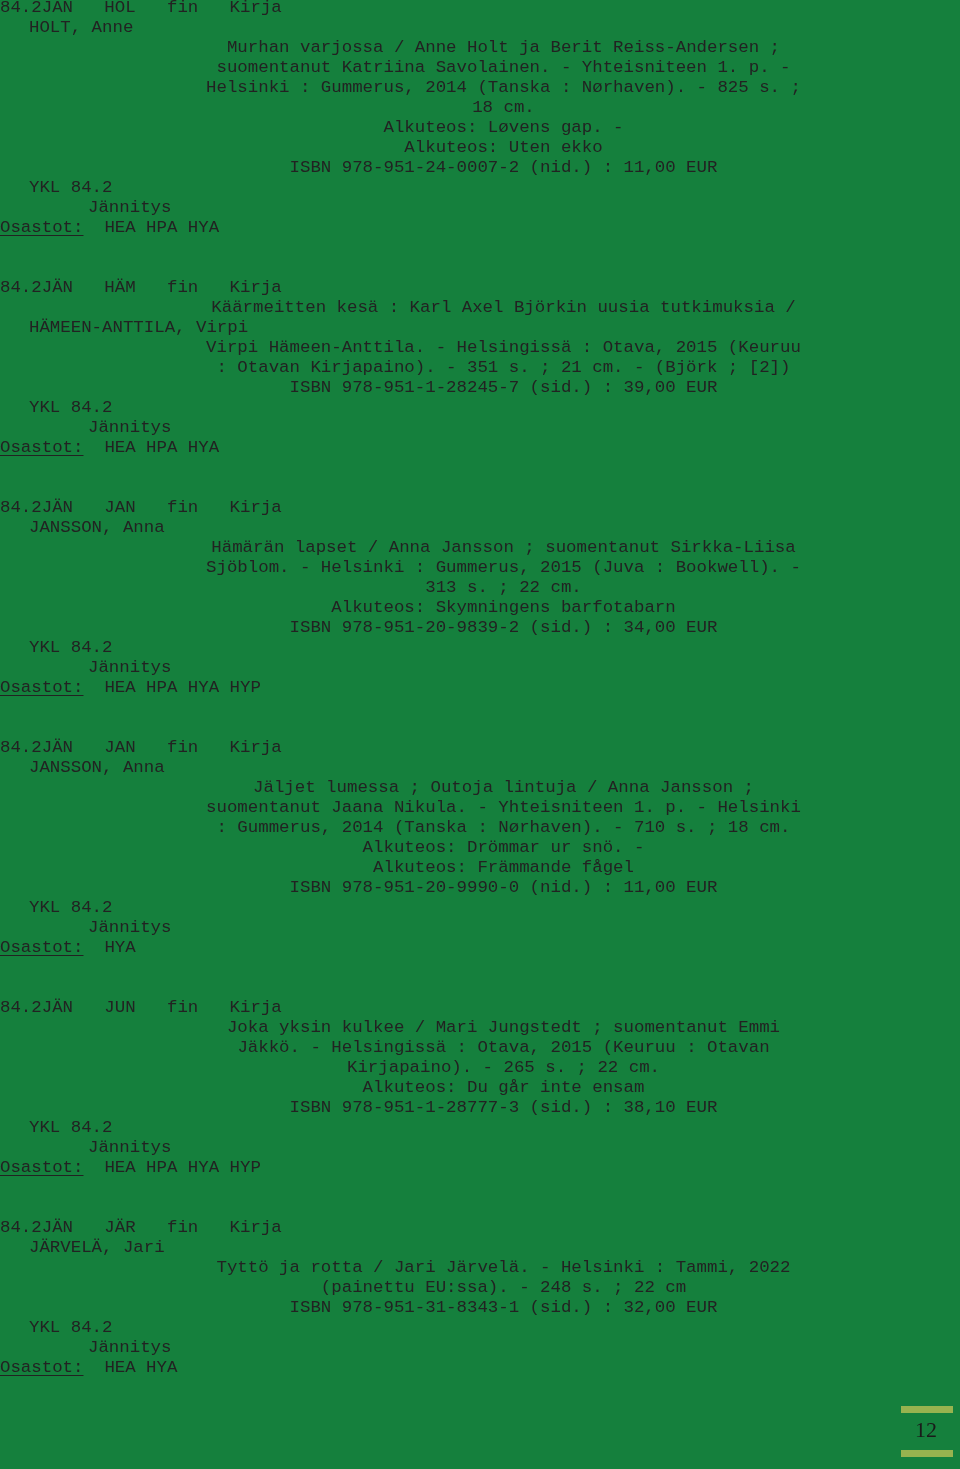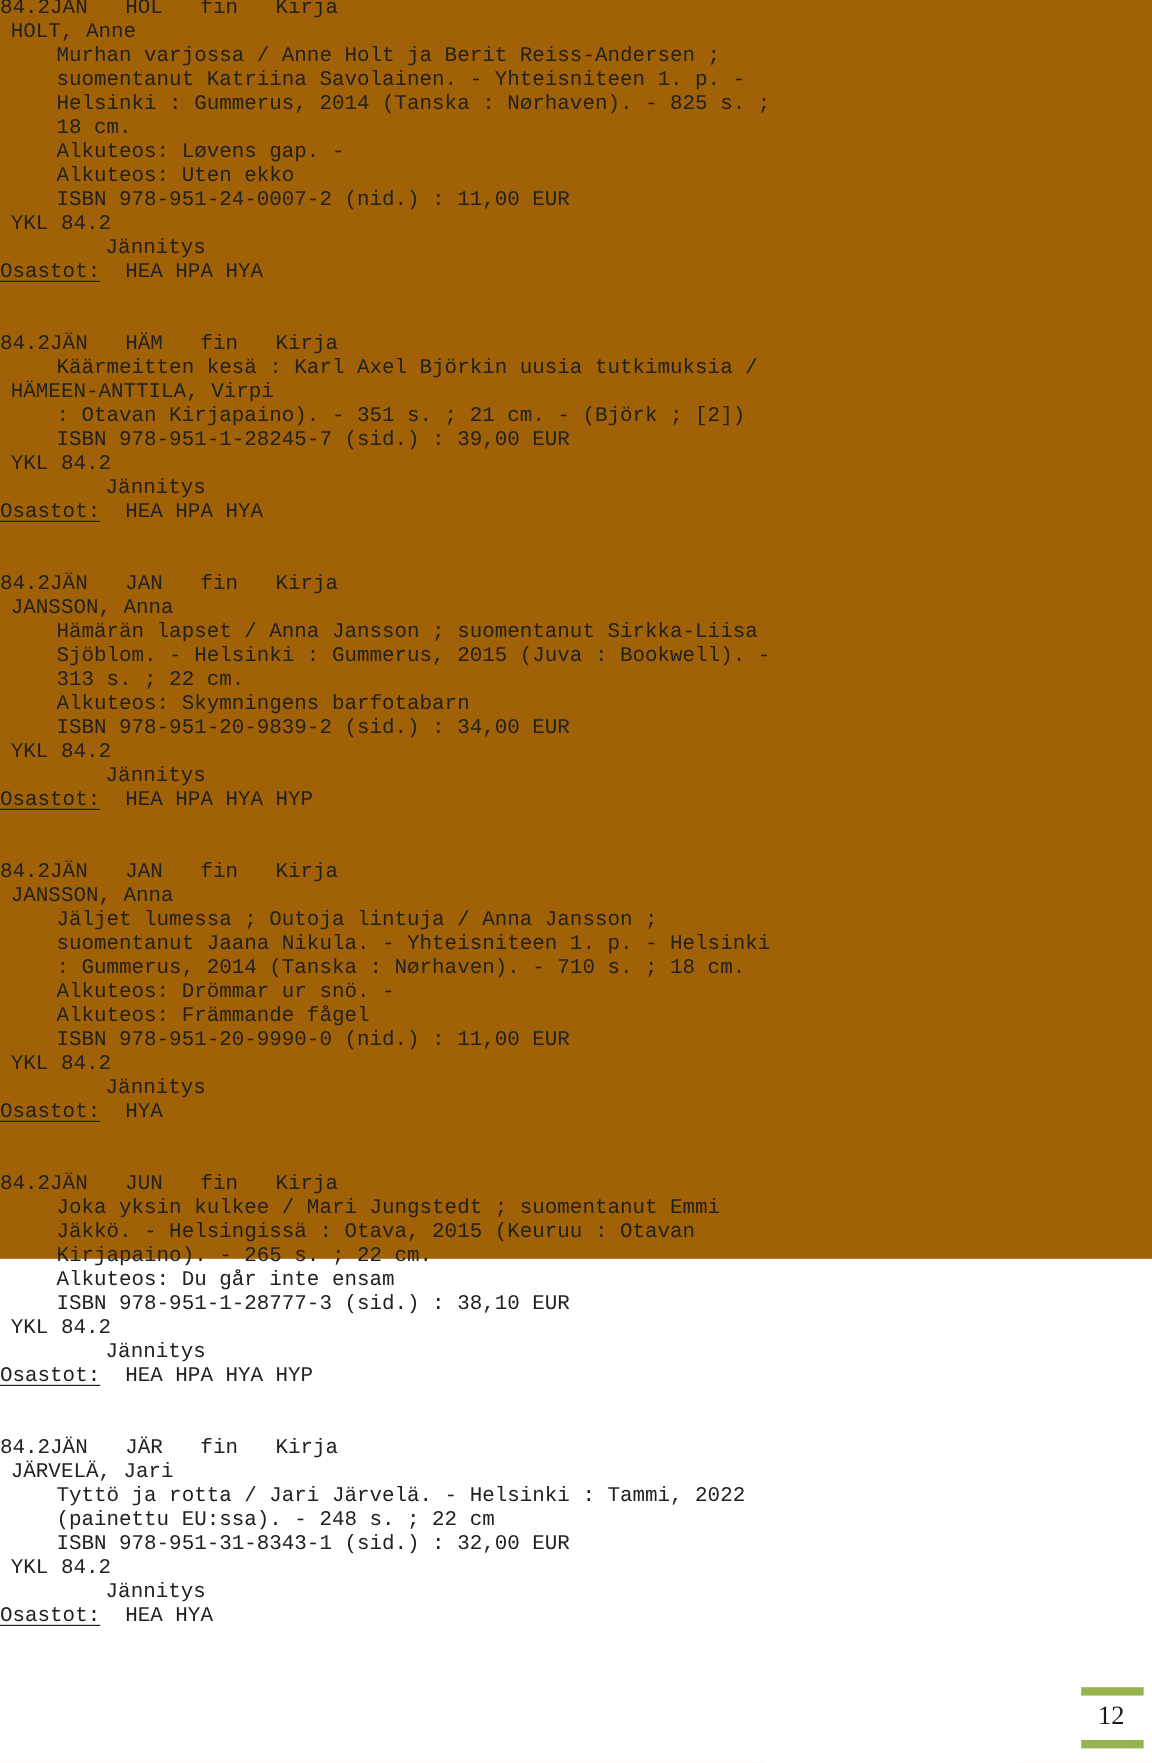--- a/index.html
+++ b/index.html
@@ -11,22 +11,22 @@
     width: 960px;
     height: 1469px;
     position: relative;
     overflow: hidden;
     font-family: "Liberation Mono", "DejaVu Sans Mono", monospace;
   }
 
   #page {
     position: relative;
     width: 960px;
-    height: 1049px;
-    background: #a16207;
+    height: 1469px;
+    background: #15803d;
   }
 
   #records {
     position: absolute;
     left: 0;
     top: -2px;
     width: 960px;
   }
 
   .record {
@@ -38,22 +38,22 @@
     font-size: 17.4px;
     line-height: 20px;
     height: 20px;
     color: #222222;
     white-space: pre;
     letter-spacing: 0px;
   }
 
   
   .ind0 { padding-left: 0px; }
-  .ind2 { padding-left: 9px; }
-  .ind4 { padding-left: 47px; }
+  .ind2 { padding-left: 29px; }
+  .ind4 { padding-left: 47px; text-align: center; }
   .ind6 { padding-left: 88px; }
 
   .osastot-line {
     font-family: "Liberation Mono", "DejaVu Sans Mono", monospace;
     font-size: 17.4px;
     line-height: 20px;
     height: 20px;
     color: #222222;
     white-space: pre;
     padding-left: 0px;
@@ -110,20 +110,21 @@
         <div class="line ind4">Alkuteos: Uten ekko</div>
         <div class="line ind4">ISBN 978-951-24-0007-2 (nid.) : 11,00 EUR</div>
         <div class="line ind2">YKL 84.2</div>
         <div class="line ind6">Jännitys</div>
         <div class="osastot-line"><span class="osastot-label">Osastot:</span><span>  </span><span class="osastot-codes">HEA HPA HYA</span></div>
       </div>
       <div class="record">
         <div class="line ind0">84.2JÄN   HÄM   fin   Kirja</div>
         <div class="line ind4">Käärmeitten kesä : Karl Axel Björkin uusia tutkimuksia /</div>
         <div class="line ind2">HÄMEEN-ANTTILA, Virpi</div>
+        <div class="line ind4">Virpi Hämeen-Anttila. - Helsingissä : Otava, 2015 (Keuruu</div>
         <div class="line ind4">: Otavan Kirjapaino). - 351 s. ; 21 cm. - (Björk ; [2])</div>
         <div class="line ind4">ISBN 978-951-1-28245-7 (sid.) : 39,00 EUR</div>
         <div class="line ind2">YKL 84.2</div>
         <div class="line ind6">Jännitys</div>
         <div class="osastot-line"><span class="osastot-label">Osastot:</span><span>  </span><span class="osastot-codes">HEA HPA HYA</span></div>
       </div>
       <div class="record">
         <div class="line ind0">84.2JÄN   JAN   fin   Kirja</div>
         <div class="line ind2">JANSSON, Anna</div>
         <div class="line ind4">Hämärän lapset / Anna Jansson ; suomentanut Sirkka-Liisa</div>

